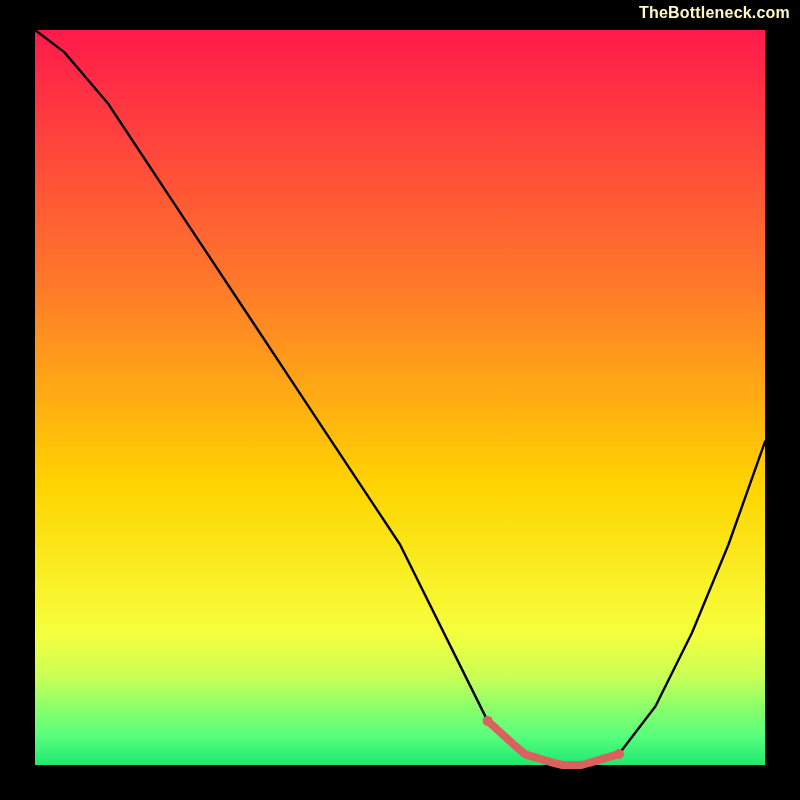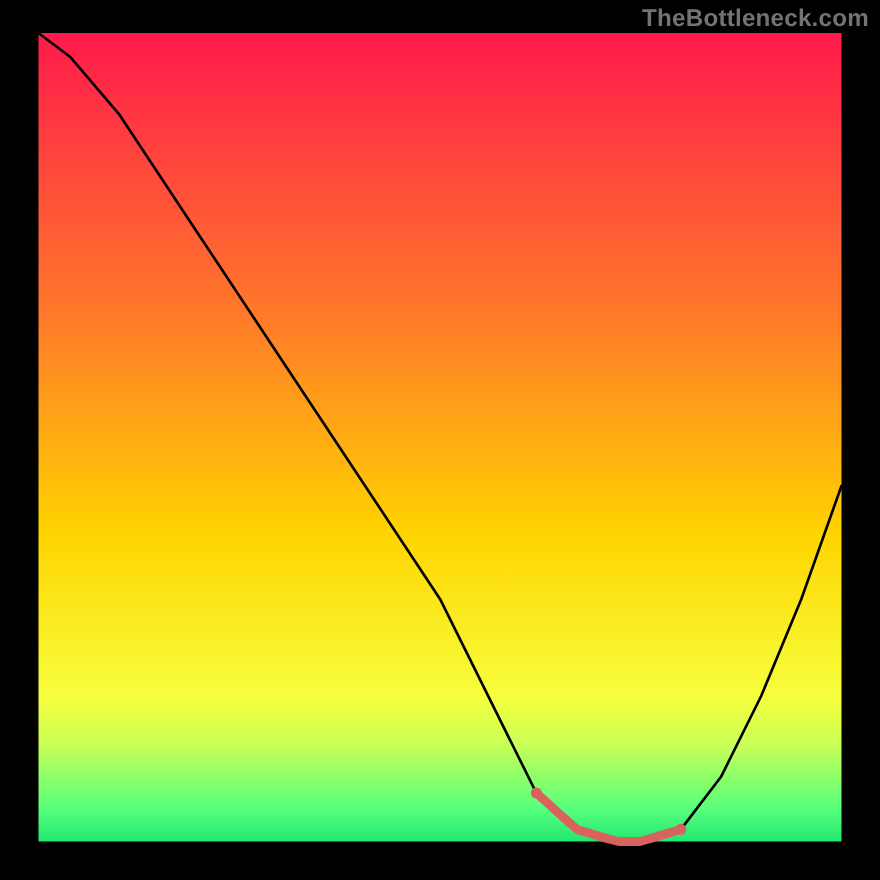--- a/index.html
+++ b/index.html
@@ -14,23 +14,23 @@
   .wrap {
     position: relative;
     width: 800px;
     height: 800px;
     background: #000;
   }
   .watermark {
     position: absolute;
     top: 4px;
     right: 10px;
-    font-size: 22px;
+    font-size: 16px;
     font-weight: 600;
-    color: #737373;
+    color: #fef9c3;
     letter-spacing: 0.2px;
     z-index: 10;
   }
   svg {
     position: absolute;
     top: 0;
     left: 0;
   }
 </style>
 </head>

